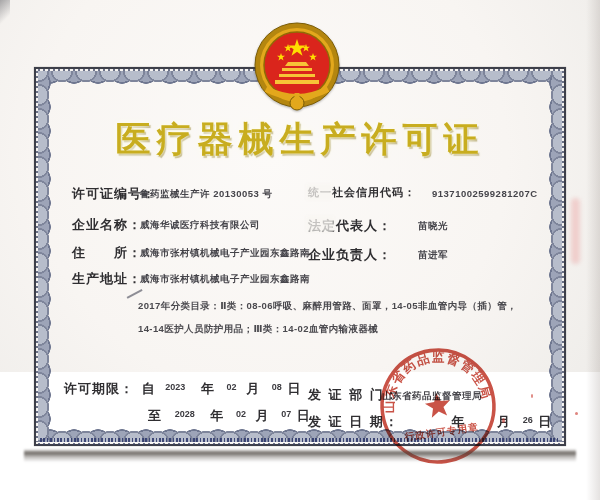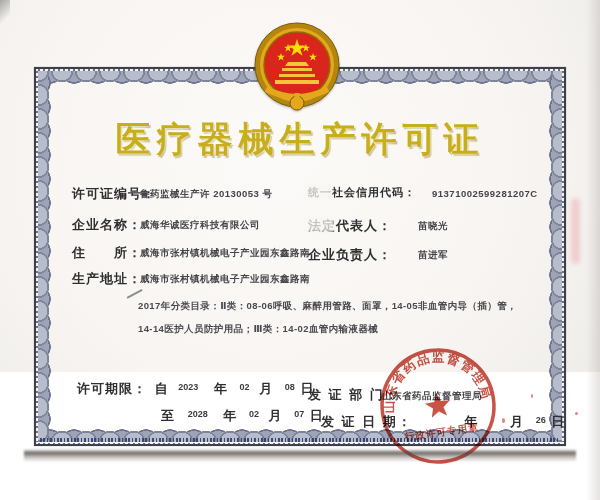--- a/index.html
+++ b/index.html
@@ -67,21 +67,21 @@
   .val{position:absolute;font-weight:600;color:#45444a;font-size:9.5px;letter-spacing:.5px;white-space:nowrap;}
   .wash{position:absolute;background:rgba(248,245,242,.75);filter:blur(1.2px);}
   .scope-text{position:absolute;left:138px;top:294px;width:408px;
     font-weight:700;color:#4a494e;font-size:9.5px;line-height:23px;letter-spacing:.4px;}
   .pen-mark{position:absolute;left:126px;top:293px;width:17px;height:1.5px;
     background:#8d8d95;transform:rotate(-28deg);}
 
   
   .inline-row{position:absolute;white-space:nowrap;font-weight:700;color:#2f2e31;font-size:13px;}
   .inline-row .num{font-size:9px;font-weight:700;color:#3c3b40;vertical-align:3px;letter-spacing:0;}
-  .inline-row .cjk{letter-spacing:1px;margin-left:13px;}
+  .inline-row .cjk{letter-spacing:1px;}
 
   
   .seal{position:absolute;left:377px;top:345px;width:122px;height:122px;
     transform:rotate(-8deg);opacity:.88;mix-blend-mode:multiply;}
 
   
   .emblem{position:absolute;left:252px;top:19px;width:90px;height:95px;
     filter:drop-shadow(0 1px 1px rgba(0,0,0,.3));}
 </style>
 </head>

